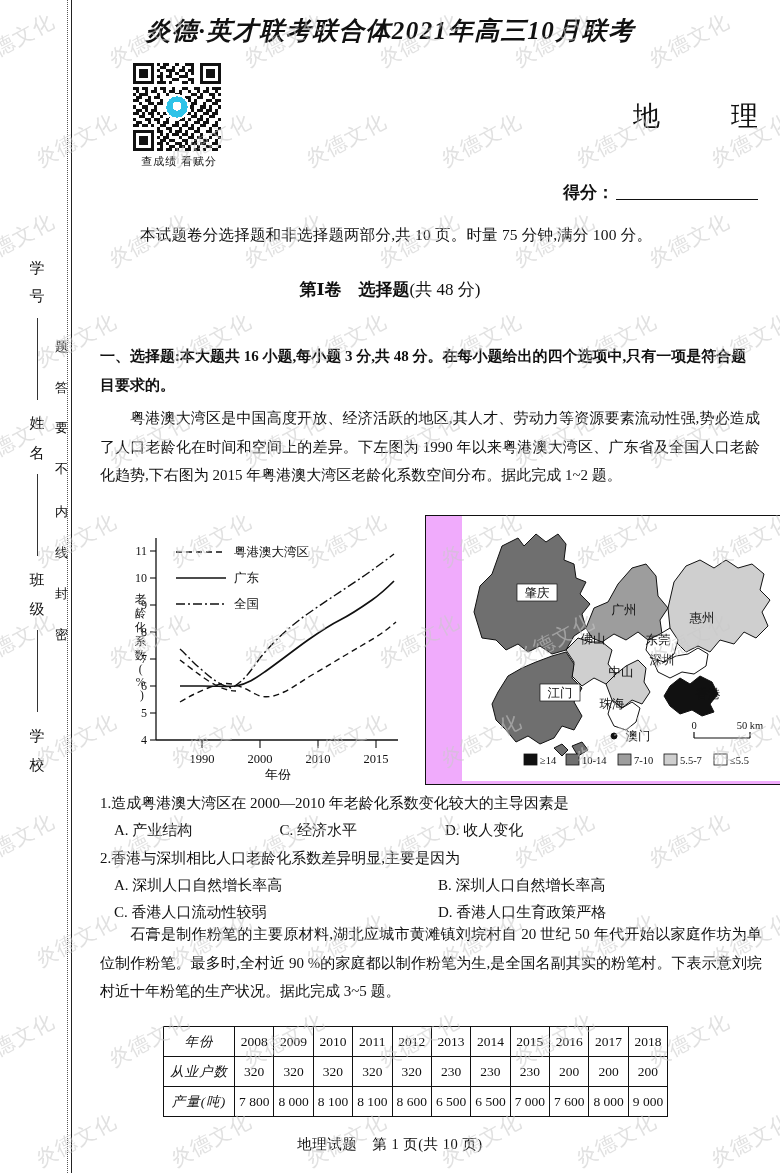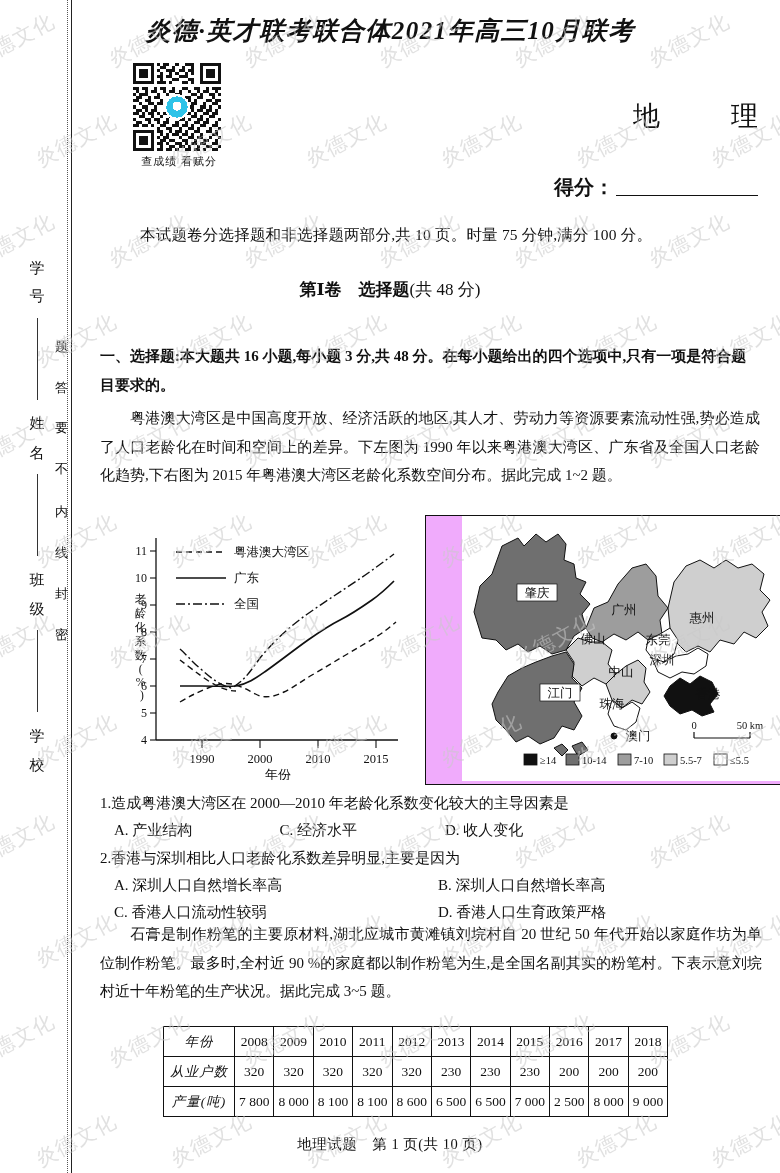--- a/index.html
+++ b/index.html
@@ -43,21 +43,21 @@
     position:absolute;left:256px;right:0;top:98px;text-align:right;
     font-size:27px;letter-spacing:22px;font-weight:400;
   }
 
   
   .qrwrap{position:absolute;left:133px;top:63px;width:92px;}
   .qr{width:88px;height:88px;display:block;}
   .qrcap{font-size:11px;margin-top:3px;text-align:center;letter-spacing:1px;white-space:nowrap;}
 
   
-  .score{position:absolute;right:22px;top:174px;font-size:20px;font-weight:bold;}
+  .score{position:absolute;right:22px;top:181px;font-size:17px;font-weight:bold;}
   .score .rule{display:inline-block;width:142px;border-bottom:1px solid #111;vertical-align:-2px;margin-left:2px;}
 
   .intro{position:absolute;left:140px;right:20px;top:225px;font-size:15.5px;letter-spacing:.2px;}
   .sec-title{position:absolute;left:0;right:0;top:278px;text-align:center;font-size:17px;font-weight:bold;}
   .sec-title .small{font-weight:normal;}
 
   .q-head{position:absolute;left:100px;right:24px;top:342px;font-size:15px;font-weight:bold;line-height:29px;}
   .passage{position:absolute;left:100px;right:20px;top:404px;font-size:15px;line-height:28.5px;text-align:justify;}
   .passage .ind{display:inline-block;width:30px;}
 
@@ -652,21 +652,21 @@
         <tr>
           <td class="rh">产量(吨)</td>
           <td>7 800</td>
           <td>8 000</td>
           <td>8 100</td>
           <td>8 100</td>
           <td>8 600</td>
           <td>6 500</td>
           <td>6 500</td>
           <td>7 000</td>
-          <td>2 500</td>
+          <td>7 600</td>
           <td>8 000</td>
           <td>9 000</td>
         </tr>
       </tbody>
     </table>
   </div>
 
   <div class="footer">地理试题　第 1 页(共 10 页)</div>
 
 </div>

